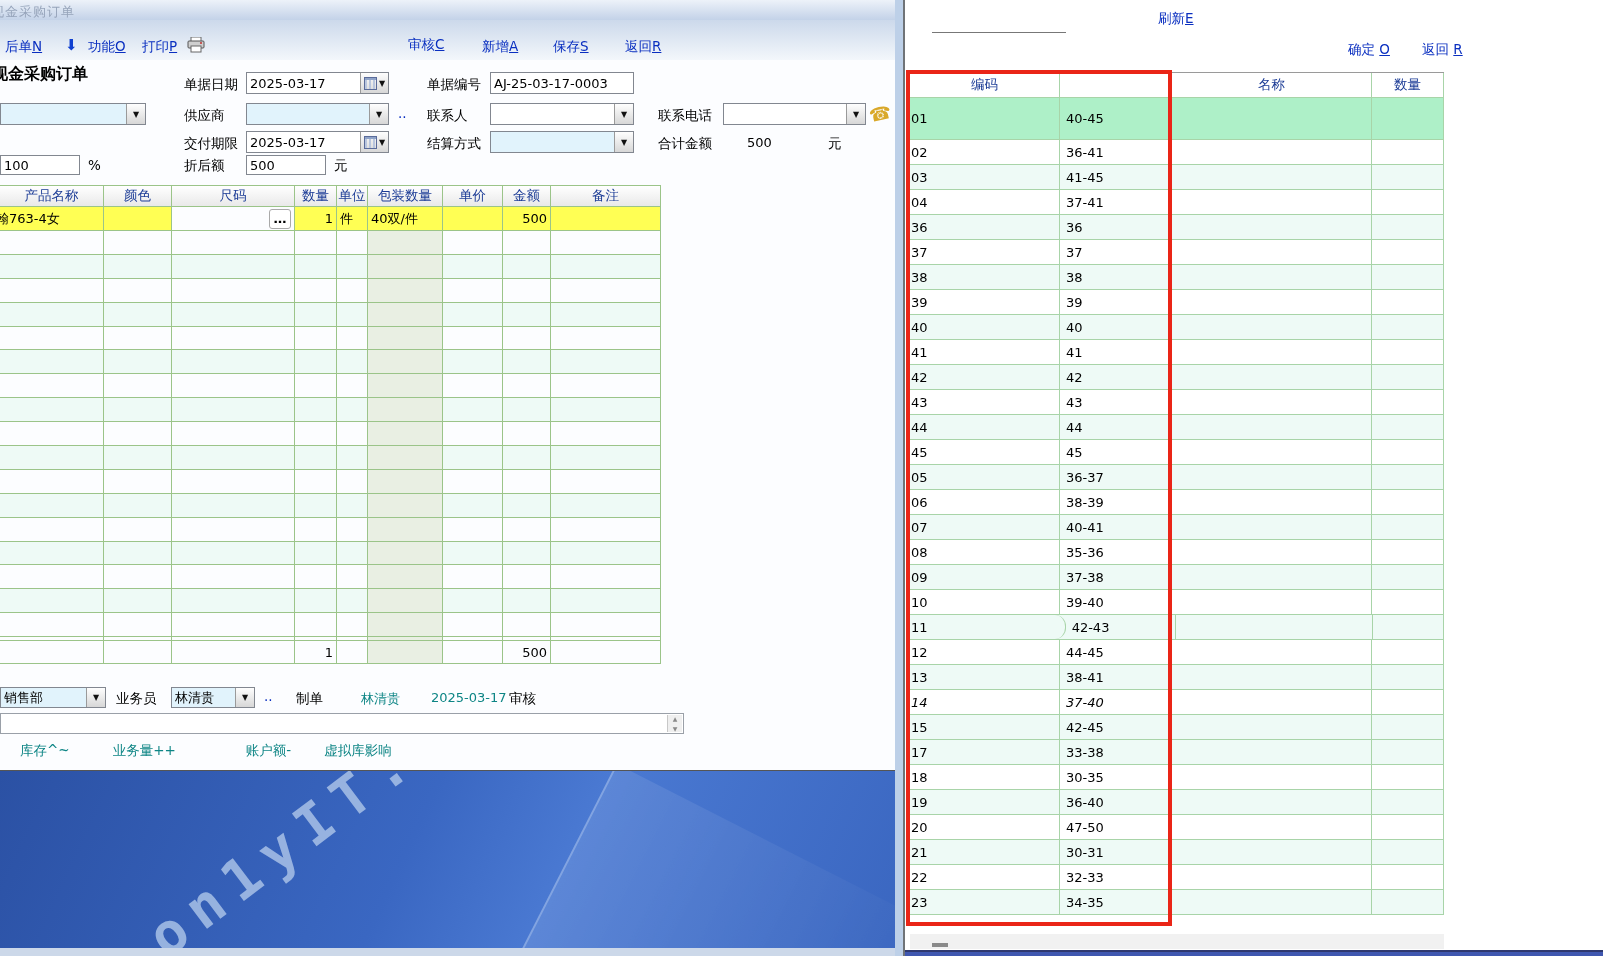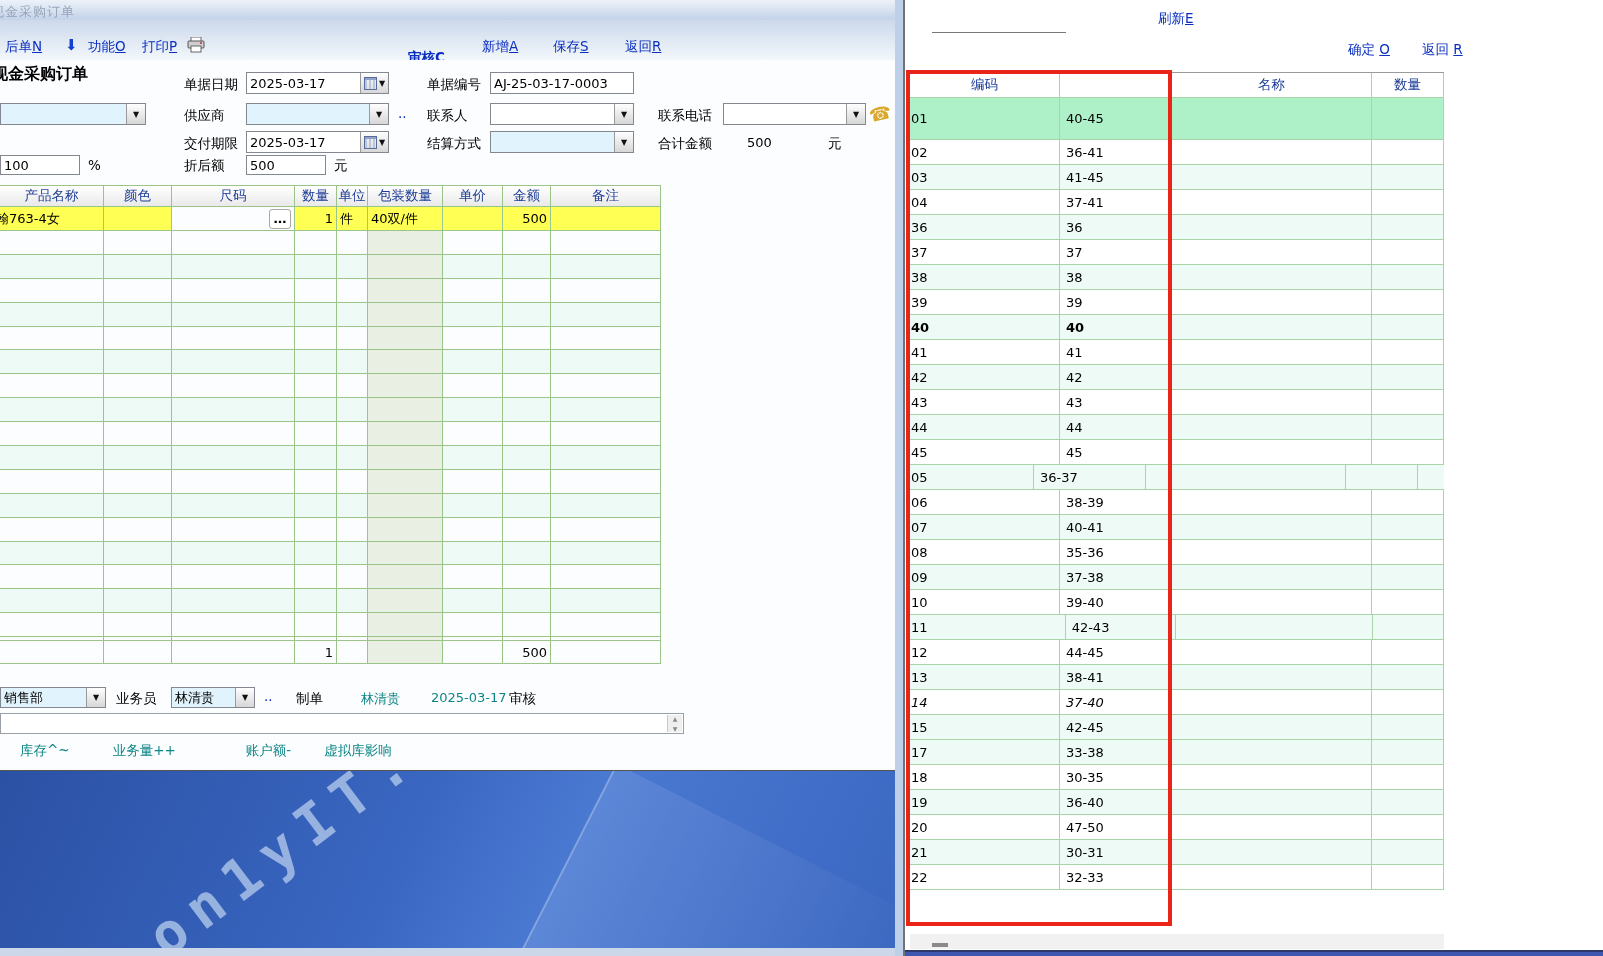--- a/index.html
+++ b/index.html
@@ -100,21 +100,21 @@
   <a class="abs blue-link" style="left:88px;top:38px;"><span>功能</span><span class="hk">O</span></a>
   <a class="abs blue-link" style="left:142px;top:38px;"><span>打印</span><span class="hk">P</span></a>
   <span class="abs" style="left:187px;top:37px;">
     <svg width="18" height="16" viewBox="0 0 18 16">
       <rect x="4" y="0" width="10" height="5" fill="#fff" stroke="#666"></rect>
       <rect x="1" y="4" width="16" height="7" rx="1" fill="#cfcfcf" stroke="#555"></rect>
       <rect x="4" y="9" width="10" height="6" fill="#fff" stroke="#666"></rect>
       <circle cx="14" cy="6" r="1" fill="#c03030"></circle>
     </svg>
   </span>
-  <a class="abs blue-link" style="left:408px;top:49px;font-weight:bold;"><span>审核</span><span class="hk">C</span></a>
+  <a class="abs blue-link" style="left:408px;top:36px;"><span>审核</span><span class="hk">C</span></a>
   <a class="abs blue-link" style="left:482px;top:38px;"><span>新增</span><span class="hk">A</span></a>
   <a class="abs blue-link" style="left:553px;top:38px;"><span>保存</span><span class="hk">S</span></a>
   <a class="abs blue-link" style="left:625px;top:38px;"><span>返回</span><span class="hk">R</span></a>
 
   <div class="abs formarea">
     <div class="formtitle">现金采购订单</div>
   </div>
 
   <span class="lbl" style="left:184px;top:76px;">单据日期</span>
   <div class="combo" style="left:246px;top:72px;width:143px;">
@@ -499,21 +499,21 @@
           <div class="rt-cell" style="width: 112px; padding-left: 6px;">38</div>
           <div class="rt-cell" style="width: 200px;"></div>
           <div class="rt-cell" style="width: 72px;"></div>
         </div>
         <div class="rt-row" style="height: 25px;">
           <div class="rt-cell" style="width: 150px;">39</div>
           <div class="rt-cell" style="width: 112px; padding-left: 6px;">39</div>
           <div class="rt-cell" style="width: 200px;"></div>
           <div class="rt-cell" style="width: 72px;"></div>
         </div>
-        <div class="rt-row rt-alt" style="height: 25px; font-weight: bold;">
+        <div class="rt-row rt-alt" style="height: 25px;">
           <div class="rt-cell" style="width: 150px;">40</div>
           <div class="rt-cell" style="width: 112px; padding-left: 6px;">40</div>
           <div class="rt-cell" style="width: 200px;"></div>
           <div class="rt-cell" style="width: 72px;"></div>
         </div>
         <div class="rt-row" style="height: 25px;">
           <div class="rt-cell" style="width: 150px;">41</div>
           <div class="rt-cell" style="width: 112px; padding-left: 6px;">41</div>
           <div class="rt-cell" style="width: 200px;"></div>
           <div class="rt-cell" style="width: 72px;"></div>
@@ -536,21 +536,21 @@
           <div class="rt-cell" style="width: 200px;"></div>
           <div class="rt-cell" style="width: 72px;"></div>
         </div>
         <div class="rt-row" style="height: 25px;">
           <div class="rt-cell" style="width: 150px;">45</div>
           <div class="rt-cell" style="width: 112px; padding-left: 6px;">45</div>
           <div class="rt-cell" style="width: 200px;"></div>
           <div class="rt-cell" style="width: 72px;"></div>
         </div>
         <div class="rt-row rt-alt" style="height: 25px;">
-          <div class="rt-cell" style="width: 124px;">05</div>
+          <div class="rt-cell" style="width: 150px;">05</div>
           <div class="rt-cell" style="width: 112px; padding-left: 6px;">36-37</div>
           <div class="rt-cell" style="width: 200px;"></div>
           <div class="rt-cell" style="width: 72px;"></div>
         </div>
         <div class="rt-row" style="height: 25px;">
           <div class="rt-cell" style="width: 150px;">06</div>
           <div class="rt-cell" style="width: 112px; padding-left: 6px;">38-39</div>
           <div class="rt-cell" style="width: 200px;"></div>
           <div class="rt-cell" style="width: 72px;"></div>
         </div>
@@ -572,21 +572,21 @@
           <div class="rt-cell" style="width: 200px;"></div>
           <div class="rt-cell" style="width: 72px;"></div>
         </div>
         <div class="rt-row" style="height: 25px;">
           <div class="rt-cell" style="width: 150px;">10</div>
           <div class="rt-cell" style="width: 112px; padding-left: 6px;">39-40</div>
           <div class="rt-cell" style="width: 200px;"></div>
           <div class="rt-cell" style="width: 72px;"></div>
         </div>
         <div class="rt-row rt-alt" style="height: 25px;">
-          <div class="rt-cell" style="width: 158px;">11</div>
+          <div class="rt-cell" style="width: 158px; border-radius: 11px;">11</div>
           <div class="rt-cell" style="width: 112px; padding-left: 6px;">42-43</div>
           <div class="rt-cell" style="width: 200px;"></div>
           <div class="rt-cell" style="width: 72px;"></div>
         </div>
         <div class="rt-row" style="height: 25px;">
           <div class="rt-cell" style="width: 150px;">12</div>
           <div class="rt-cell" style="width: 112px; padding-left: 6px;">44-45</div>
           <div class="rt-cell" style="width: 200px;"></div>
           <div class="rt-cell" style="width: 72px;"></div>
         </div>
@@ -634,20 +634,26 @@
         </div>
         <div class="rt-row rt-alt" style="height: 25px;">
           <div class="rt-cell" style="width: 150px;">21</div>
           <div class="rt-cell" style="width: 112px; padding-left: 6px;">30-31</div>
           <div class="rt-cell" style="width: 200px;"></div>
           <div class="rt-cell" style="width: 72px;"></div>
         </div>
         <div class="rt-row" style="height: 25px;">
           <div class="rt-cell" style="width: 150px;">22</div>
           <div class="rt-cell" style="width: 112px; padding-left: 6px;">32-33</div>
+          <div class="rt-cell" style="width: 200px;"></div>
+          <div class="rt-cell" style="width: 72px;"></div>
+        </div>
+        <div class="rt-row rt-alt" style="height: 25px;">
+          <div class="rt-cell" style="width: 150px;">23</div>
+          <div class="rt-cell" style="width: 112px; padding-left: 6px;">34-35</div>
           <div class="rt-cell" style="width: 200px;"></div>
           <div class="rt-cell" style="width: 72px;"></div>
         </div>
       </div>
 
     <div class="hscroll">
       <div class="hthumb"></div>
     </div>
     <div class="panel-bottom1"></div>
     <div class="panel-bottom2"></div>

